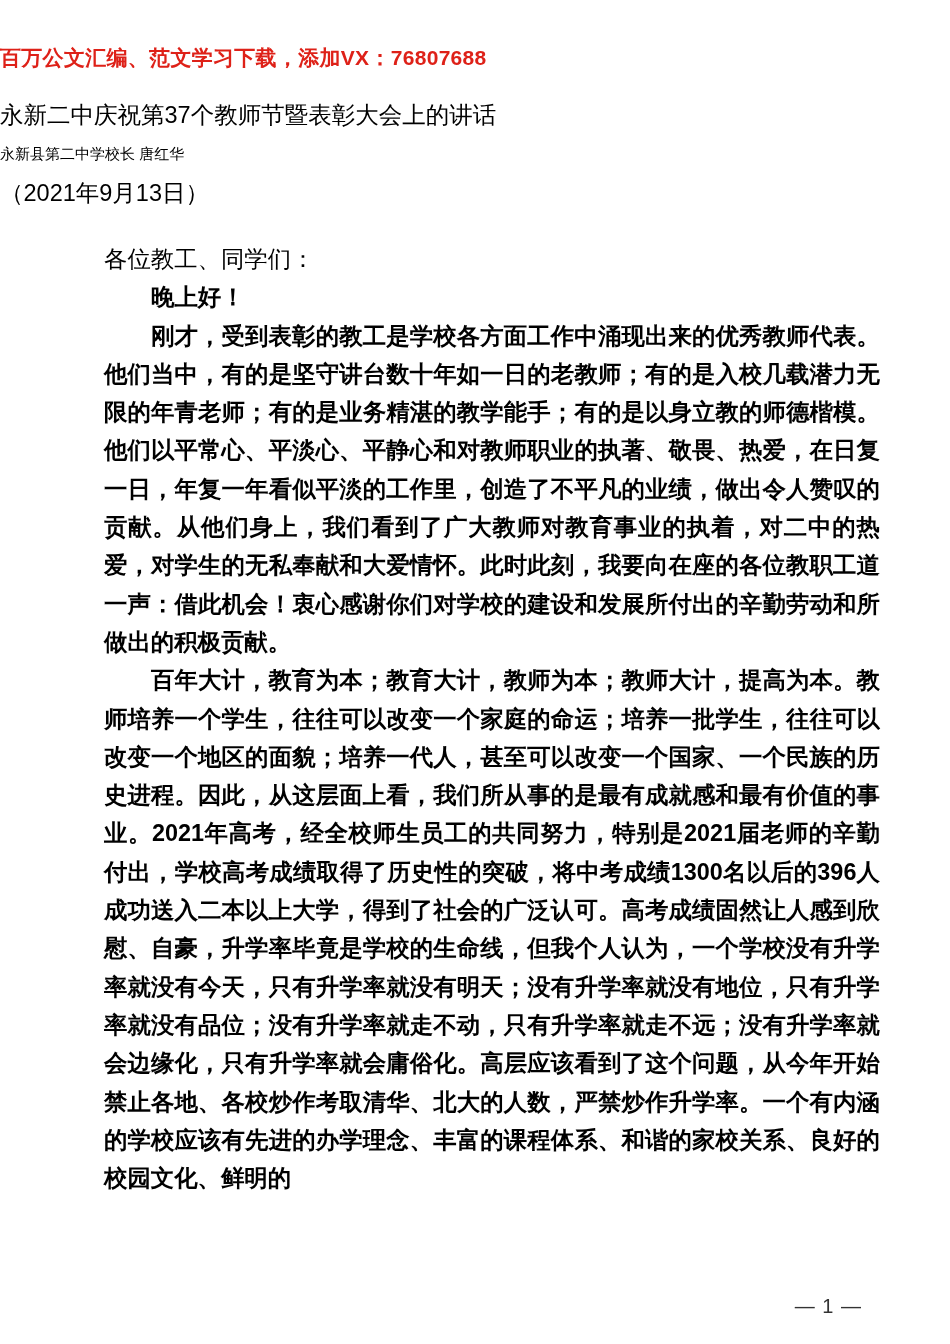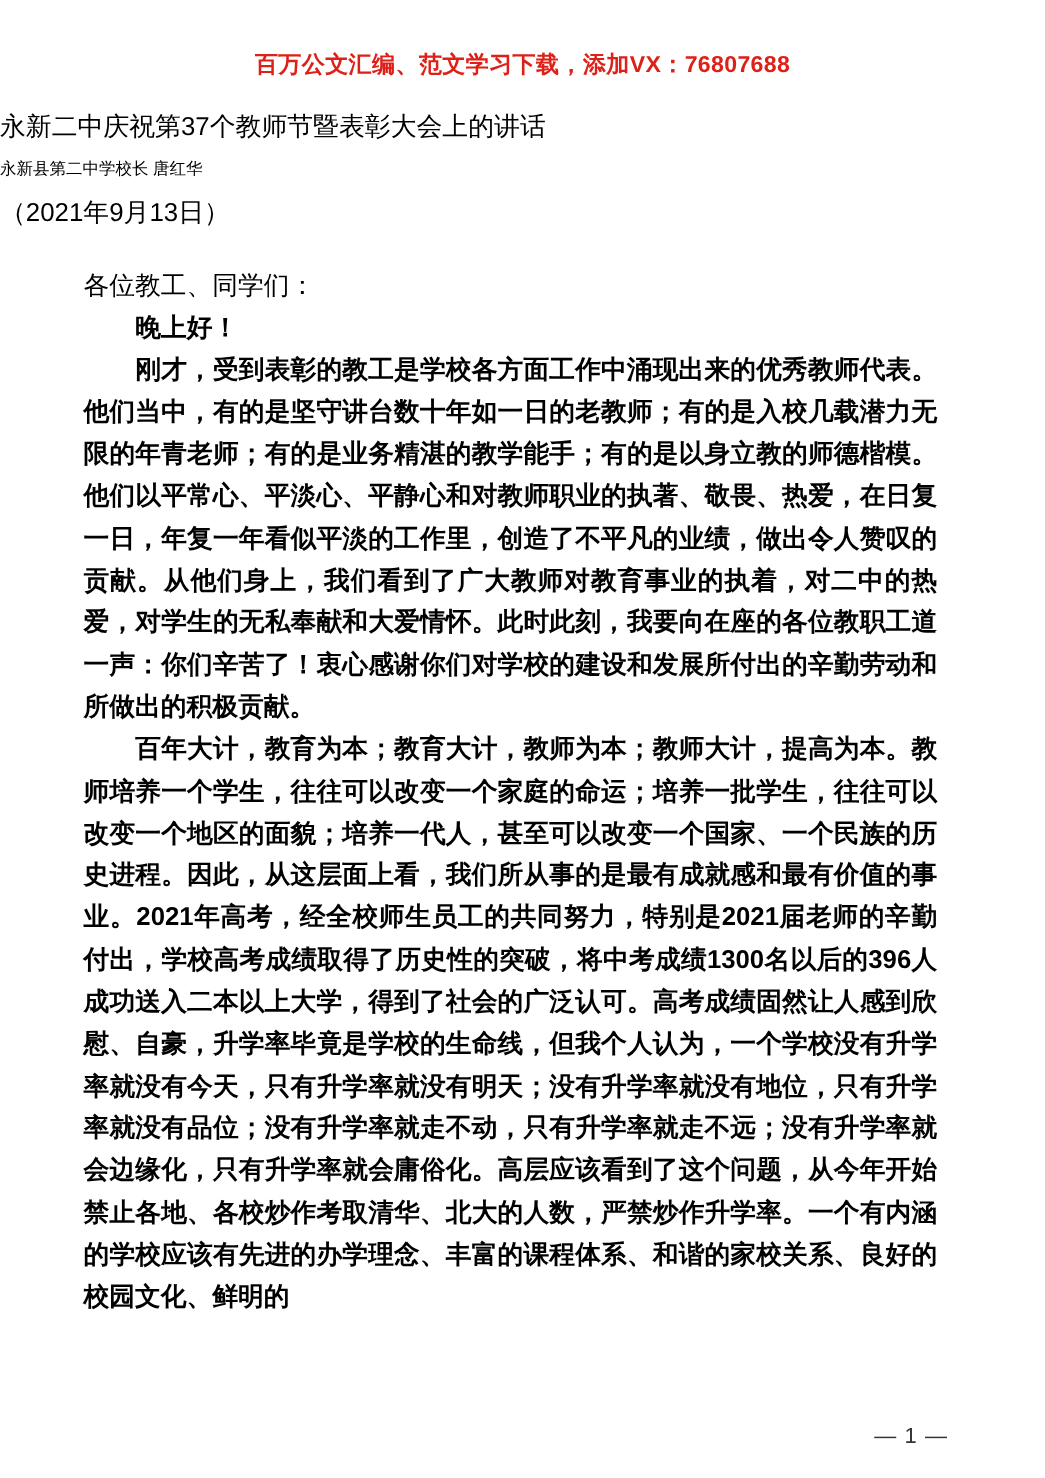--- a/index.html
+++ b/index.html
@@ -17,21 +17,21 @@
     color: #000000;
     overflow: hidden;
   }
 
   
   .promo-header {
     position: absolute;
     top: 44px;
     left: 0;
     width: 950px;
-    text-align: center;
+    text-align: left;
     color: #de2118;
     font-size: 21px;
     font-weight: bold;
     letter-spacing: 0.3px;
     white-space: nowrap;
   }
 
   
   .title-block {
     position: absolute;
@@ -57,21 +57,21 @@
     line-height: 34px;
     margin-top: 5px;
     color: #000;
     white-space: nowrap;
   }
 
   
   .body-text {
     position: absolute;
     top: 240px;
-    left: 76px;
+    left: 104px;
     width: 776px;
   }
   .para {
     font-size: 23.4px;
     line-height: 38.3px;
     text-align: justify;
     text-justify: inter-ideograph;
     margin: 0;
     color: #000;
     letter-spacing: 0px;
@@ -107,19 +107,19 @@
 
   <div class="title-block">
     <div class="doc-title">永新二中庆祝第37个教师节暨表彰大会上的讲话</div>
     <div class="doc-subtitle">永新县第二中学校长  唐红华</div>
     <div class="doc-date">（2021年9月13日）</div>
   </div>
 
   <div class="body-text">
     <p class="para noindent">各位教工、同学们：</p>
     <p class="para indent">晚上好！</p>
-    <p class="para indent">刚才，受到表彰的教工是学校各方面工作中涌现出来的优秀教师代表。他们当中，有的是坚守讲台数十年如一日的老教师；有的是入校几载潜力无限的年青老师；有的是业务精湛的教学能手；有的是以身立教的师德楷模。他们以平常心、平淡心、平静心和对教师职业的执著、敬畏、热爱，在日复一日，年复一年看似平淡的工作里，创造了不平凡的业绩，做出令人赞叹的贡献。从他们身上，我们看到了广大教师对教育事业的执着，对二中的热爱，对学生的无私奉献和大爱情怀。此时此刻，我要向在座的各位教职工道一声：你们辛苦了！衷心感谢你们对学校的建设和发展所付出的辛勤劳动和所做出的积极贡献。</p>
+    <p class="para indent">刚才，受到表彰的教工是学校各方面工作中涌现出来的优秀教师代表。他们当中，有的是坚守讲台数十年如一日的老教师；有的是入校几载潜力无限的年青老师；有的是业务精湛的教学能手；有的是以身立教的师德楷模。他们以平常心、平淡心、平静心和对教师职业的执著、敬畏、热爱，在日复一日，年复一年看似平淡的工作里，创造了不平凡的业绩，做出令人赞叹的贡献。从他们身上，我们看到了广大教师对教育事业的执着，对二中的热爱，对学生的无私奉献和大爱情怀。此时此刻，我要向在座的各位教职工道一声：借此机会！衷心感谢你们对学校的建设和发展所付出的辛勤劳动和所做出的积极贡献。</p>
     <p class="para indent">百年大计，教育为本；教育大计，教师为本；教师大计，提高为本。教师培养一个学生，往往可以改变一个家庭的命运；培养一批学生，往往可以改变一个地区的面貌；培养一代人，甚至可以改变一个国家、一个民族的历史进程。因此，从这层面上看，我们所从事的是最有成就感和最有价值的事业。2021年高考，经全校师生员工的共同努力，特别是2021届老师的辛勤付出，学校高考成绩取得了历史性的突破，将中考成绩1300名以后的396人成功送入二本以上大学，得到了社会的广泛认可。高考成绩固然让人感到欣慰、自豪，升学率毕竟是学校的生命线，但我个人认为，一个学校没有升学率就没有今天，只有升学率就没有明天；没有升学率就没有地位，只有升学率就没有品位；没有升学率就走不动，只有升学率就走不远；没有升学率就会边缘化，只有升学率就会庸俗化。高层应该看到了这个问题，从今年开始禁止各地、各校炒作考取清华、北大的人数，严禁炒作升学率。一个有内涵的学校应该有先进的办学理念、丰富的课程体系、和谐的家校关系、良好的校园文化、鲜明的</p>
   </div>
 
   <div class="footer">— 1 —</div>
 
 </div>
 
 </body></html>

